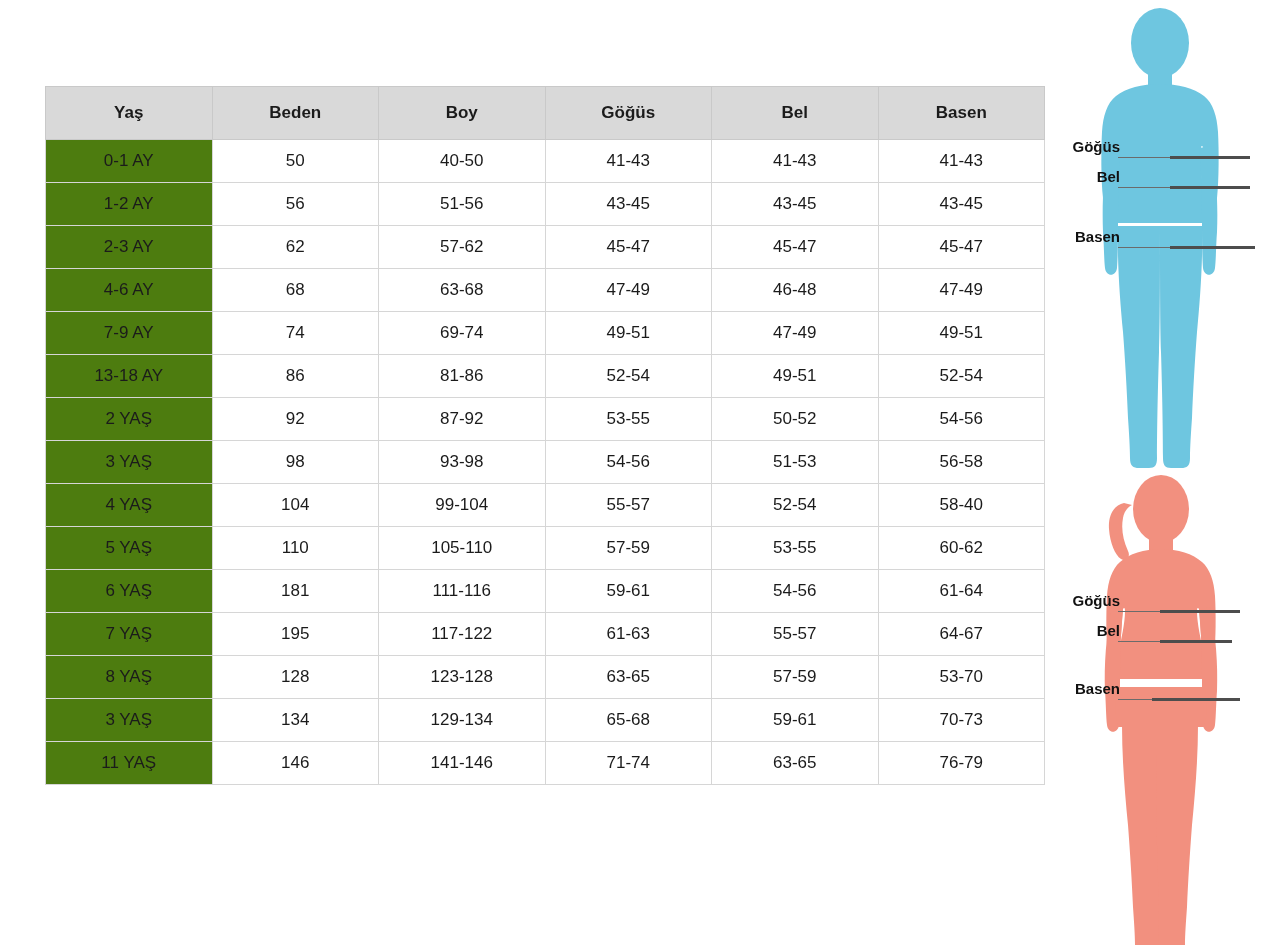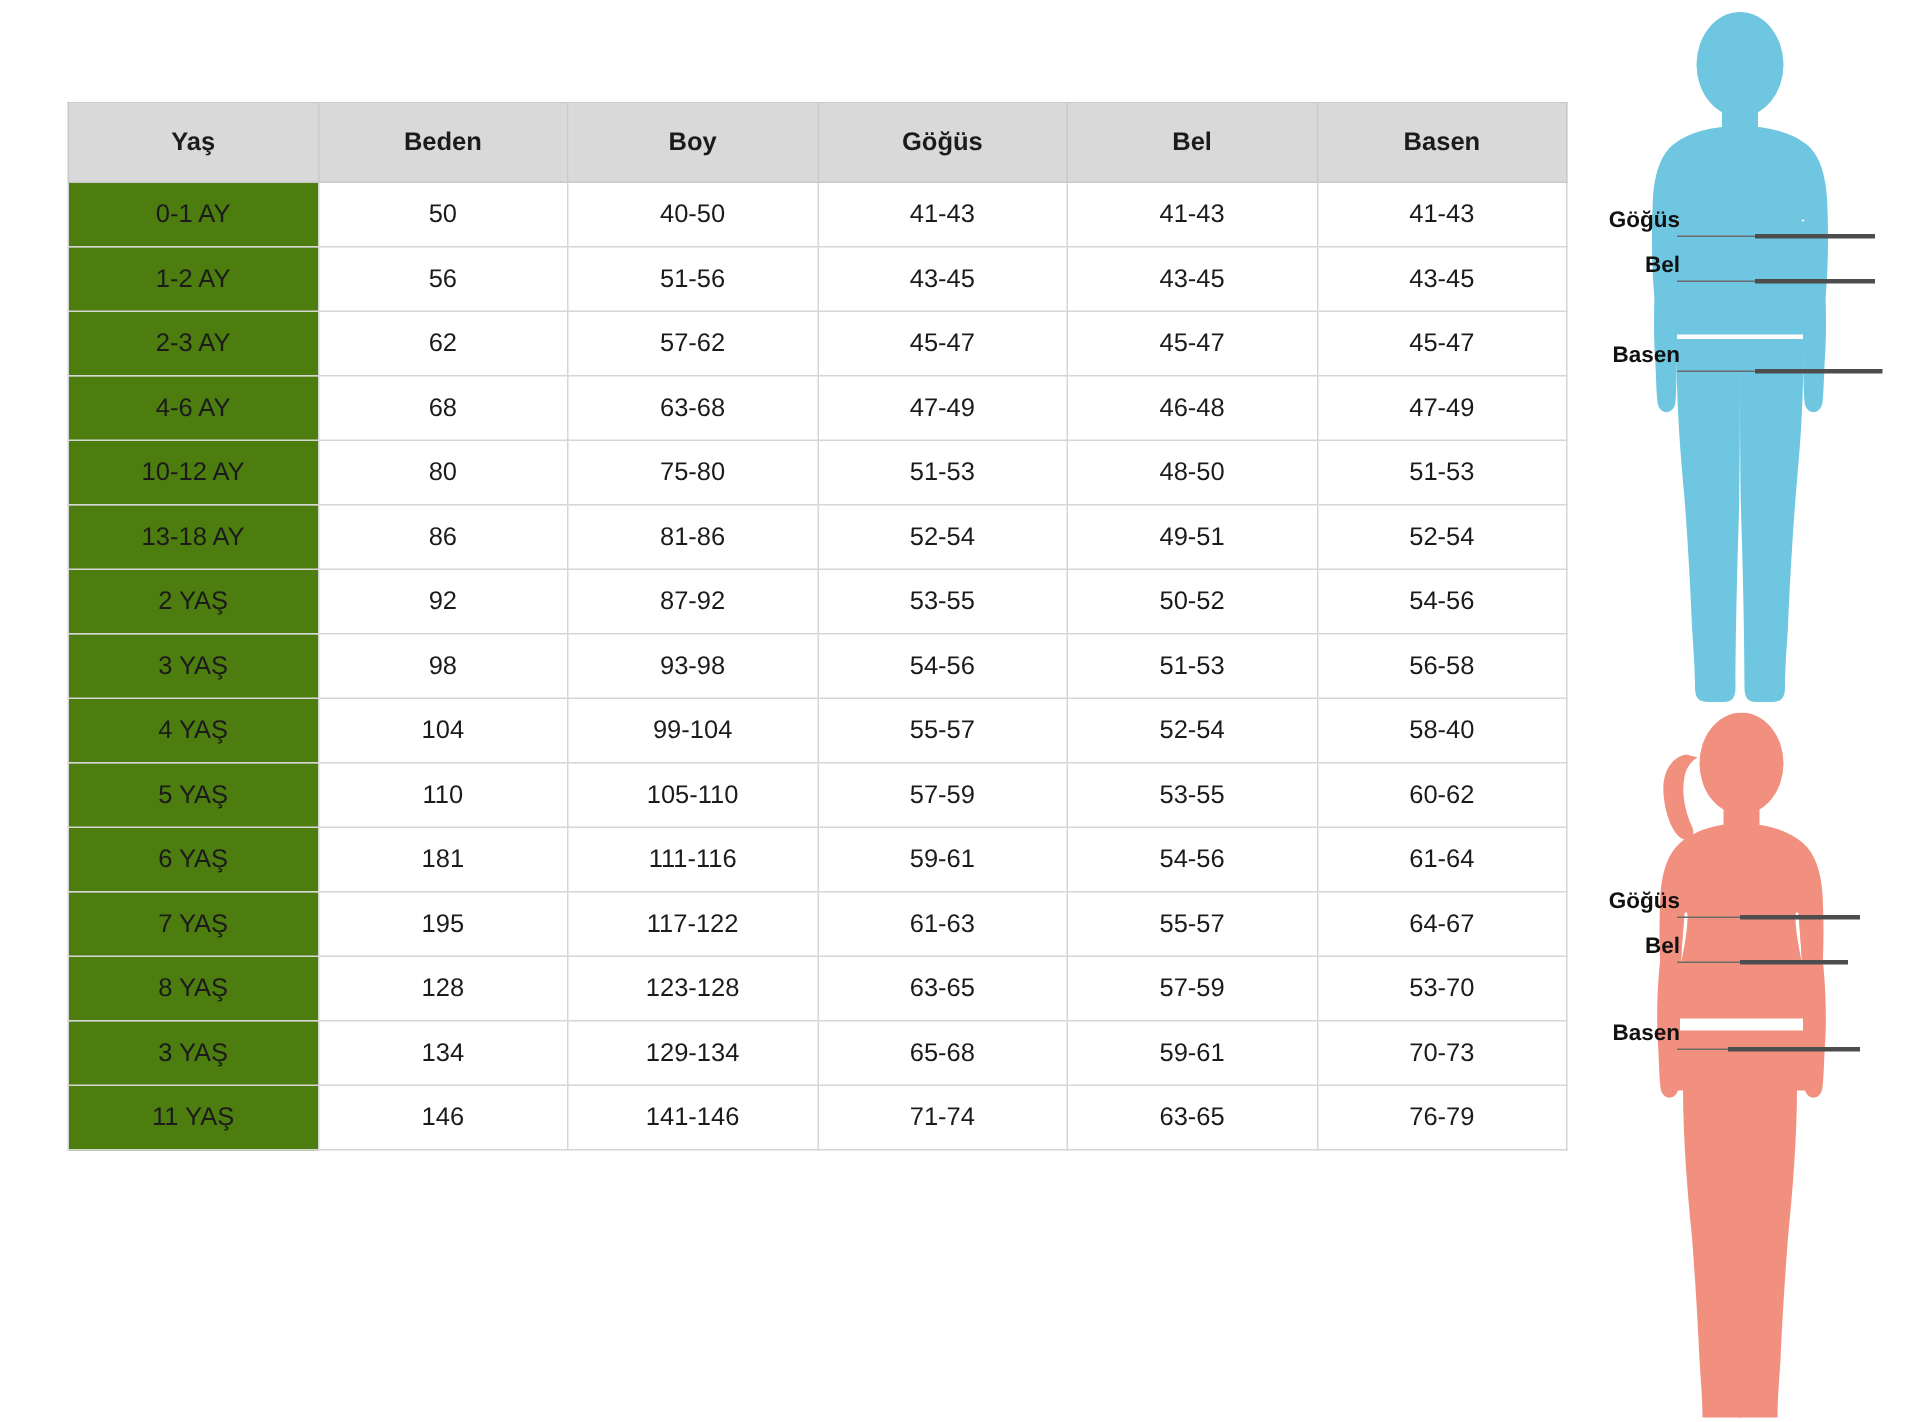--- a/index.html
+++ b/index.html
@@ -12,21 +12,21 @@
     height: 948px;
     position: relative;
     font-family: "Liberation Sans", sans-serif;
     overflow: hidden;
   }
 
   
   #size-table-wrap {
     position: absolute;
     left: 45px;
-    top: 68px;
+    top: 86px;
     width: 950px;
   }
   table.size-table {
     border-collapse: collapse;
     width: 1000px;
     table-layout: fixed;
   }
   table.size-table th,
   table.size-table td {
     border: 1px solid #d6d6d6;
@@ -136,26 +136,26 @@
         </tr>
         <tr>
           <td class="first-col">4-6 AY</td>
           <td>68</td>
           <td>63-68</td>
           <td>47-49</td>
           <td>46-48</td>
           <td>47-49</td>
         </tr>
         <tr>
-          <td class="first-col">10-12 AY</td>
-          <td>80</td>
-          <td>75-80</td>
-          <td>51-53</td>
-          <td>48-50</td>
-          <td>51-53</td>
+          <td class="first-col">7-9 AY</td>
+          <td>74</td>
+          <td>69-74</td>
+          <td>49-51</td>
+          <td>47-49</td>
+          <td>49-51</td>
         </tr>
         <tr>
           <td class="first-col">13-18 AY</td>
           <td>86</td>
           <td>81-86</td>
           <td>52-54</td>
           <td>49-51</td>
           <td>52-54</td>
         </tr>
         <tr>

